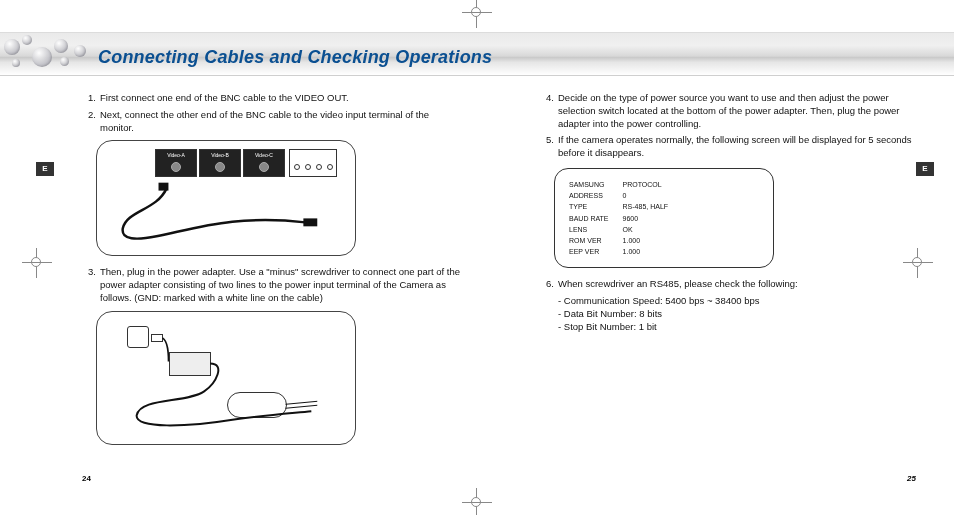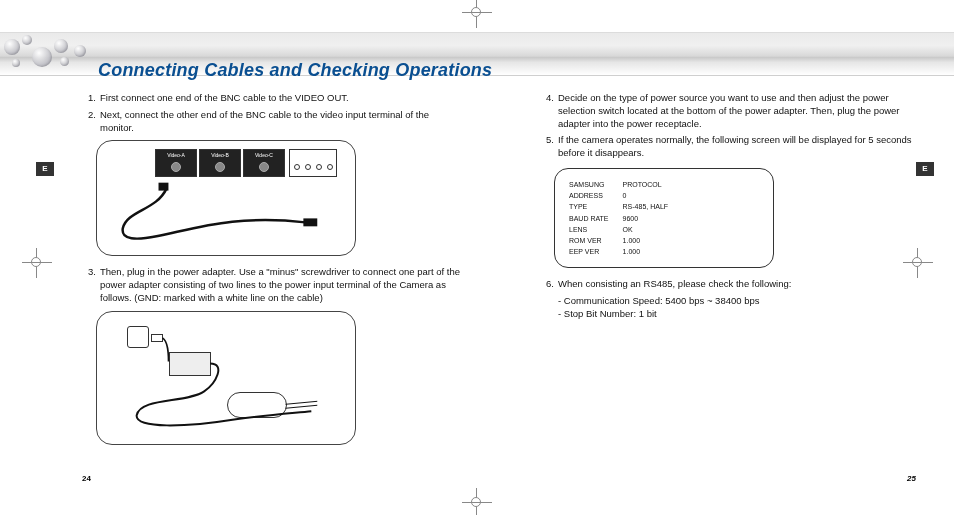--- a/index.html
+++ b/index.html
@@ -50,21 +50,21 @@
     overflow: hidden;
   }
   .header .bubbles span {
     position: absolute;
     border-radius: 50%;
     background: radial-gradient(circle at 35% 30%, rgba(255,255,255,0.95) 0%, rgba(210,210,214,.9) 45%, rgba(170,170,180,.85) 80%);
     box-shadow: inset -1px -1px 2px rgba(0,0,0,0.15);
   }
   .header .title {
     position: absolute;
-    left: 98px; top: 27px;
+    left: 98px; top: 14px;
     font-family: "Trebuchet MS", Arial, sans-serif;
     font-weight: bold;
     font-style: italic;
     font-size: 18px;
     color: #0a4f91;
     letter-spacing: .2px;
   }
 
   
   .sidetab {
@@ -250,21 +250,21 @@
       <path d="M66 26 C 72 30, 72 42, 72 50" stroke="#111" stroke-width="1.5" fill="none"></path>
       <path d="M114 52 C 130 52, 120 72, 108 80 C 90 92, 44 86, 40 104 C 38 118, 90 116, 140 108 C 170 104, 196 102, 216 100" stroke="#111" stroke-width="2" fill="none"></path>
       <path d="M190 93 L 222 90 M190 97 L 222 94" stroke="#111" stroke-width="1" fill="none"></path>
     </svg>
   </div>
 </div>
 
 <div class="col right">
   <div class="ol-item">
     <div class="num">4.</div>
-    <div class="txt">Decide on the type of power source you want to use and then adjust the power selection switch located at the bottom of the power adapter. Then, plug the power adapter into the power receptacle.</div>
+    <div class="txt">Decide on the type of power source you want to use and then adjust the power selection switch located at the bottom of the power adapter. Then, plug the power adapter into the power controlling.</div>
   </div>
   <div class="ol-item">
     <div class="num">5.</div>
     <div class="txt">If the camera operates normally, the following screen will be displayed for 5 seconds before it disappears.</div>
   </div>
 
   <div class="infobox">
     <table>
       <tbody>
           <tr>
@@ -294,22 +294,23 @@
       <tr>
             <td>EEP VER</td>
             <td>1.000</td>
           </tr>
     </tbody>
       </table>
   </div>
 
   <div class="ol-item">
     <div class="num">6.</div>
-    <div class="txt">When consisting an RS485, please check the following:</div>
+    <div class="txt">When screwdriver an RS485, please check the following:</div>
   </div>
   <div class="sub-list">
     <div>Communication Speed: 5400 bps ~ 38400 bps</div>
+    <div>Data Bit Number: 8 bits</div>
     <div>Stop Bit Number: 1 bit</div>
   </div>
 </div>
 
 <div class="pagenum left">24</div>
 <div class="pagenum right">25</div>
 
 </body></html>

